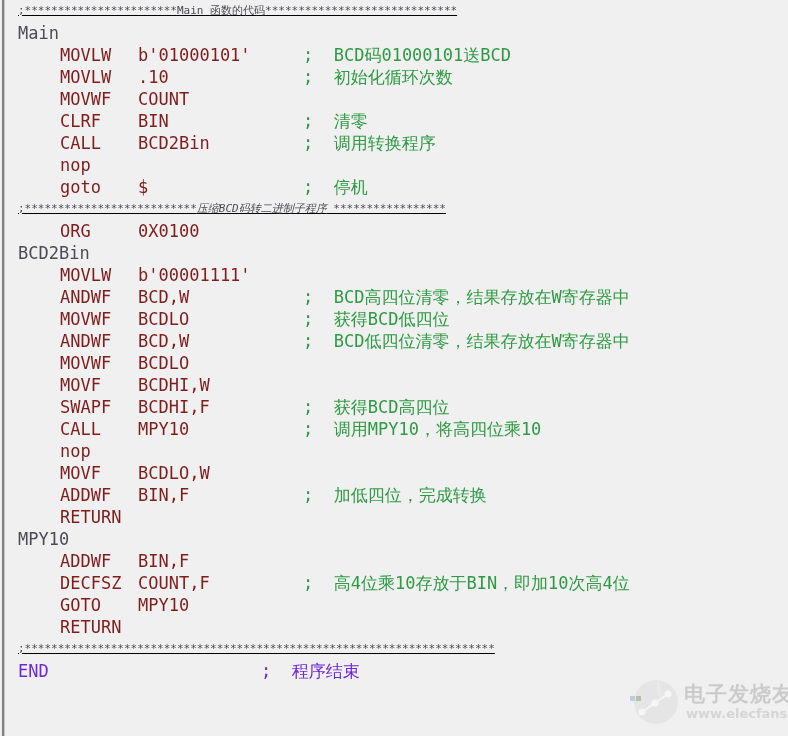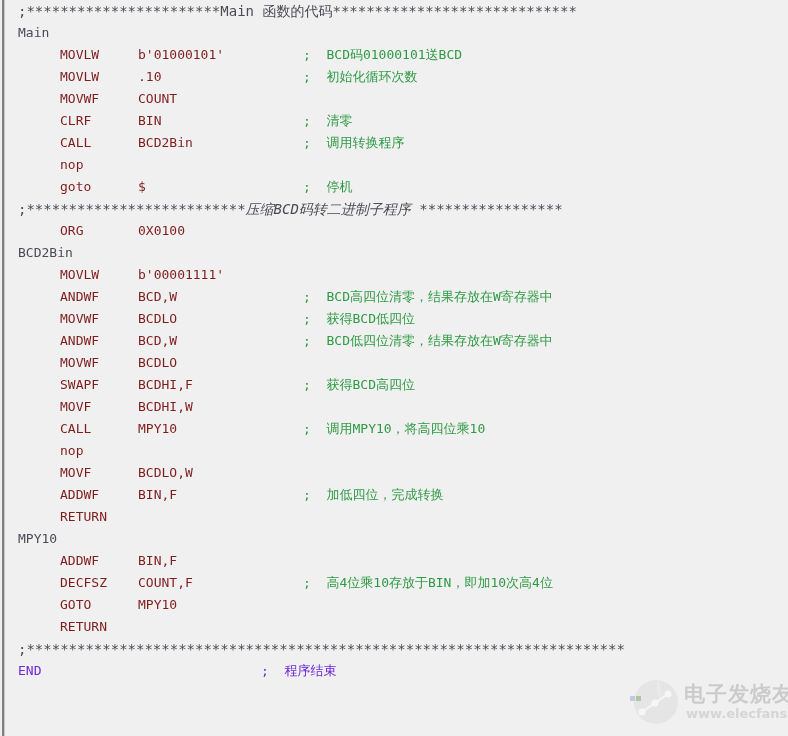--- a/index.html
+++ b/index.html
@@ -39,21 +39,21 @@
   #code {
     position: absolute;
     left: 18px;
     top: 0px;
     width: 766px;
     height: 736px;
   }
   .line {
     height: 22px;
     line-height: 22px;
-    font-size: 13px;
+    font-size: 17px;
     white-space: pre;
     letter-spacing: 0px;
   }
   
   .line .mn {
     display: inline-block;
     width: 62px;
     vertical-align: top;
   }
   .line .op {
@@ -72,25 +72,26 @@
   }
   
   .c-label   { color: #4b4b55; }
   .c-code    { color: #7f1d1d; }
   .c-comment { color: #2e9a43; }
   .c-banner  { color: #4b4b55; }
   .c-dark    { color: #6d28d9; }
   .italic    { font-style: italic; }
 
   .banner {
-    font-size: 14px;
+    font-size: 11px;
     line-height: 22px;
     white-space: pre;
     height: 22px;
     overflow: hidden;
+    text-decoration: underline;
   }
   
   #line-clip {
     position: absolute;
     left: 18px;
     top: -14px;
     width: 766px;
     height: 22px;
     line-height: 22px;
     font-size: 13px;
@@ -155,22 +156,22 @@
       <div class="line"><span class="indent"></span><span class="mn c-code">nop</span><span class="op c-code"></span></div>
       <div class="line"><span class="indent"></span><span class="mn c-code">goto</span><span class="op c-code">$</span><span class="cm c-comment">;  停机</span></div>
       <div class="line banner"><span class="c-banner">;**************************</span><span class="c-banner italic">压缩BCD码转二进制子程序</span><span class="c-banner"> *****************</span></div>
       <div class="line"><span class="indent"></span><span class="mn c-code">ORG</span><span class="op c-code">0X0100</span></div>
       <div class="line"><span class="c-label">BCD2Bin</span></div>
       <div class="line"><span class="indent"></span><span class="mn c-code">MOVLW</span><span class="op c-code">b'00001111'</span></div>
       <div class="line"><span class="indent"></span><span class="mn c-code">ANDWF</span><span class="op c-code">BCD,W</span><span class="cm c-comment">;  BCD高四位清零，结果存放在W寄存器中</span></div>
       <div class="line"><span class="indent"></span><span class="mn c-code">MOVWF</span><span class="op c-code">BCDLO</span><span class="cm c-comment">;  获得BCD低四位</span></div>
       <div class="line"><span class="indent"></span><span class="mn c-code">ANDWF</span><span class="op c-code">BCD,W</span><span class="cm c-comment">;  BCD低四位清零，结果存放在W寄存器中</span></div>
       <div class="line"><span class="indent"></span><span class="mn c-code">MOVWF</span><span class="op c-code">BCDLO</span></div>
+      <div class="line"><span class="indent"></span><span class="mn c-code">MOVF</span><span class="op c-code">BCDHI,W</span></div>
       <div class="line"><span class="indent"></span><span class="mn c-code">SWAPF</span><span class="op c-code">BCDHI,F</span><span class="cm c-comment">;  获得BCD高四位</span></div>
-      <div class="line"><span class="indent"></span><span class="mn c-code">MOVF</span><span class="op c-code">BCDHI,W</span></div>
       <div class="line"><span class="indent"></span><span class="mn c-code">CALL</span><span class="op c-code">MPY10</span><span class="cm c-comment">;  调用MPY10，将高四位乘10</span></div>
       <div class="line"><span class="indent"></span><span class="mn c-code">nop</span><span class="op c-code"></span></div>
       <div class="line"><span class="indent"></span><span class="mn c-code">MOVF</span><span class="op c-code">BCDLO,W</span></div>
       <div class="line"><span class="indent"></span><span class="mn c-code">ADDWF</span><span class="op c-code">BIN,F</span><span class="cm c-comment">;  加低四位，完成转换</span></div>
       <div class="line"><span class="indent"></span><span class="mn c-code">RETURN</span><span class="op c-code"></span></div>
       <div class="line"><span class="c-label">MPY10</span></div>
       <div class="line"><span class="indent"></span><span class="mn c-code">ADDWF</span><span class="op c-code">BIN,F</span></div>
       <div class="line"><span class="indent"></span><span class="mn c-code">DECFSZ</span><span class="op c-code">COUNT,F</span><span class="cm c-comment">;  高4位乘10存放于BIN，即加10次高4位</span></div>
       <div class="line"><span class="indent"></span><span class="mn c-code">GOTO</span><span class="op c-code">MPY10</span></div>
       <div class="line"><span class="indent"></span><span class="mn c-code">RETURN</span><span class="op c-code"></span></div>

